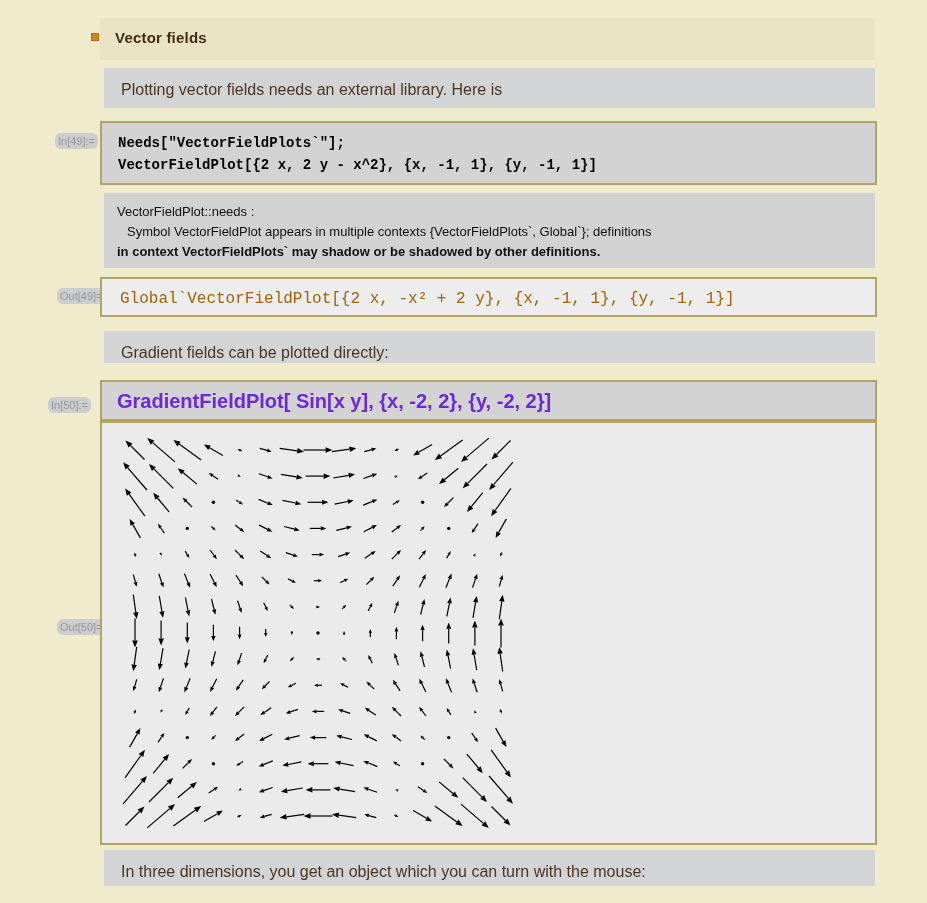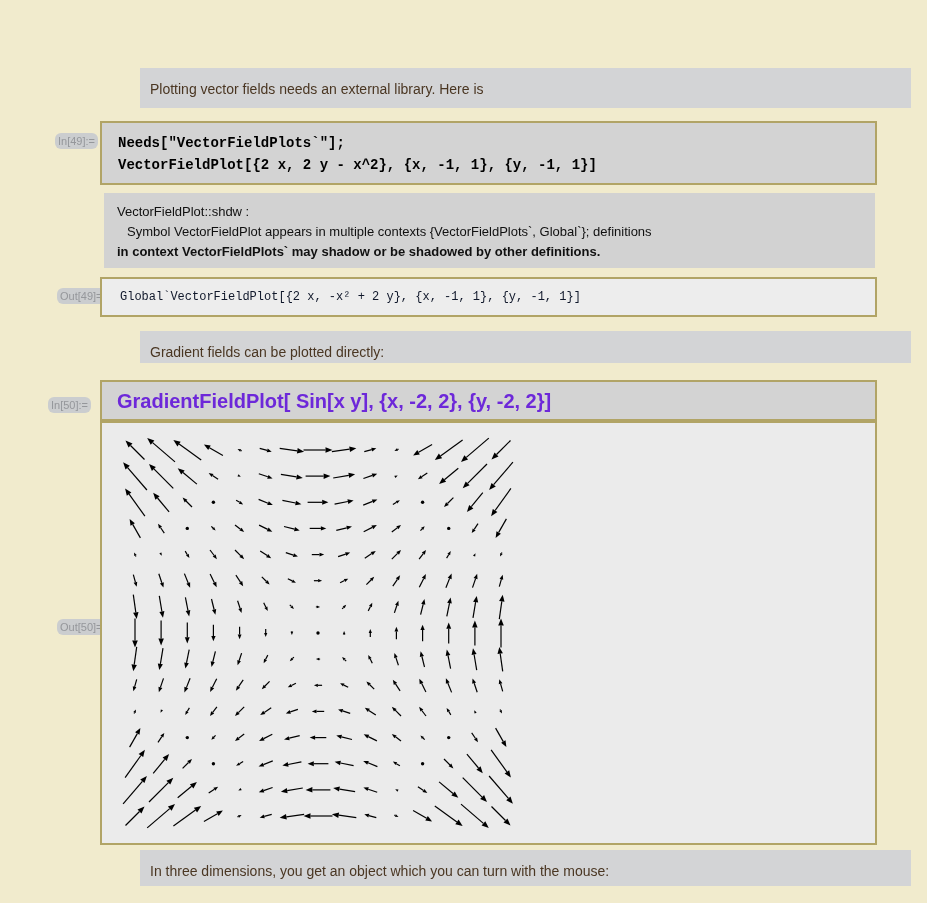--- a/index.html
+++ b/index.html
@@ -23,23 +23,22 @@
   }
   .section-title{
     position:absolute;left:15px;top:11px;
     font-size:15px;font-weight:bold;color:#432c10;letter-spacing:.2px;
   }
 
   
   .text-cell{
     position:absolute;left:104px;width:771px;
     background:#d3d4d6;box-sizing:border-box;
-    color:#4a3622;font-size:14px;
-    padding:13px 14px 0 10px;
-    margin-left:36px;
+    color:#4a3622;font-size:16px;
+    padding:13px 14px 0 17px;
   }
   #text1{top:68px;height:40px;}
   #text2{top:331px;height:32px;}
   #text3{top:850px;height:36px;}
 
   
   .framed{
     position:absolute;left:100px;width:777px;box-sizing:border-box;
     border:2px solid #b1a466;
   }
@@ -64,21 +63,21 @@
     padding:9px 0 0 13px;
     color:#101010;font-size:13px;line-height:20px;
   }
   .message-cell .msg-l2{margin-left:10px;}
   .message-cell .msg-l3{font-weight:bold;}
 
   
   #out49{top:277px;height:40px;background:#ededed;padding:11px 0 0 18px;}
   #out49 .code-line{
     font-family:"Liberation Mono","DejaVu Sans Mono",monospace;
-    font-size:12px;color:#0f172a;white-space:pre;
+    font-size:16px;color:#a16207;white-space:pre;
   }
   #out50{top:421px;height:424px;background:#ebebeb;}
   #vf{position:absolute;left:16px;top:10px;}
 
   
   .cell-label{
     position:absolute;
     background:#cbcdcf;color:#95979b;
     font-size:11px;padding:2px 3px;
     white-space:nowrap;
@@ -87,33 +86,37 @@
   #lbl-in49{left:55px;top:133px;}
   #lbl-out49{left:57px;top:288px;}
   #lbl-in50{left:48px;top:397px;}
   #lbl-out50{left:57px;top:619px;}
 </style>
 </head>
 <body>
 
 <div class="notebook">
 
+  <div class="section-header">
+    <span class="section-bullet"></span>
+    <span class="section-title">Vector fields</span>
+  </div>
 
   <div class="text-cell" id="text1">
     <span>Plotting vector fields needs an external library. Here is</span>
   </div>
 
   <div class="cell-label" id="lbl-in49">In[49]:=</div>
   <div class="framed input-cell" id="in49">
     <div class="code-line">Needs["VectorFieldPlots`"];</div>
     <div class="code-line">VectorFieldPlot[{2 x, 2 y - x^2}, {x, -1, 1}, {y, -1, 1}]</div>
   </div>
 
   <div class="message-cell">
-    <div class="msg-l1">VectorFieldPlot::shdw :</div>
+    <div class="msg-l1">VectorFieldPlot::needs :</div>
     <div class="msg-l2">Symbol VectorFieldPlot appears in multiple contexts {VectorFieldPlots`, Global`}; definitions</div>
     <div class="msg-l3">in context VectorFieldPlots` may shadow or be shadowed by other definitions.</div>
   </div>
 
   <div class="cell-label" id="lbl-out49">Out[49]=</div>
   <div class="framed" id="out49">
     <div class="code-line">Global`VectorFieldPlot[{2 x, -x² + 2 y}, {x, -1, 1}, {y, -1, 1}]</div>
   </div>
 
   <div class="text-cell" id="text2">

